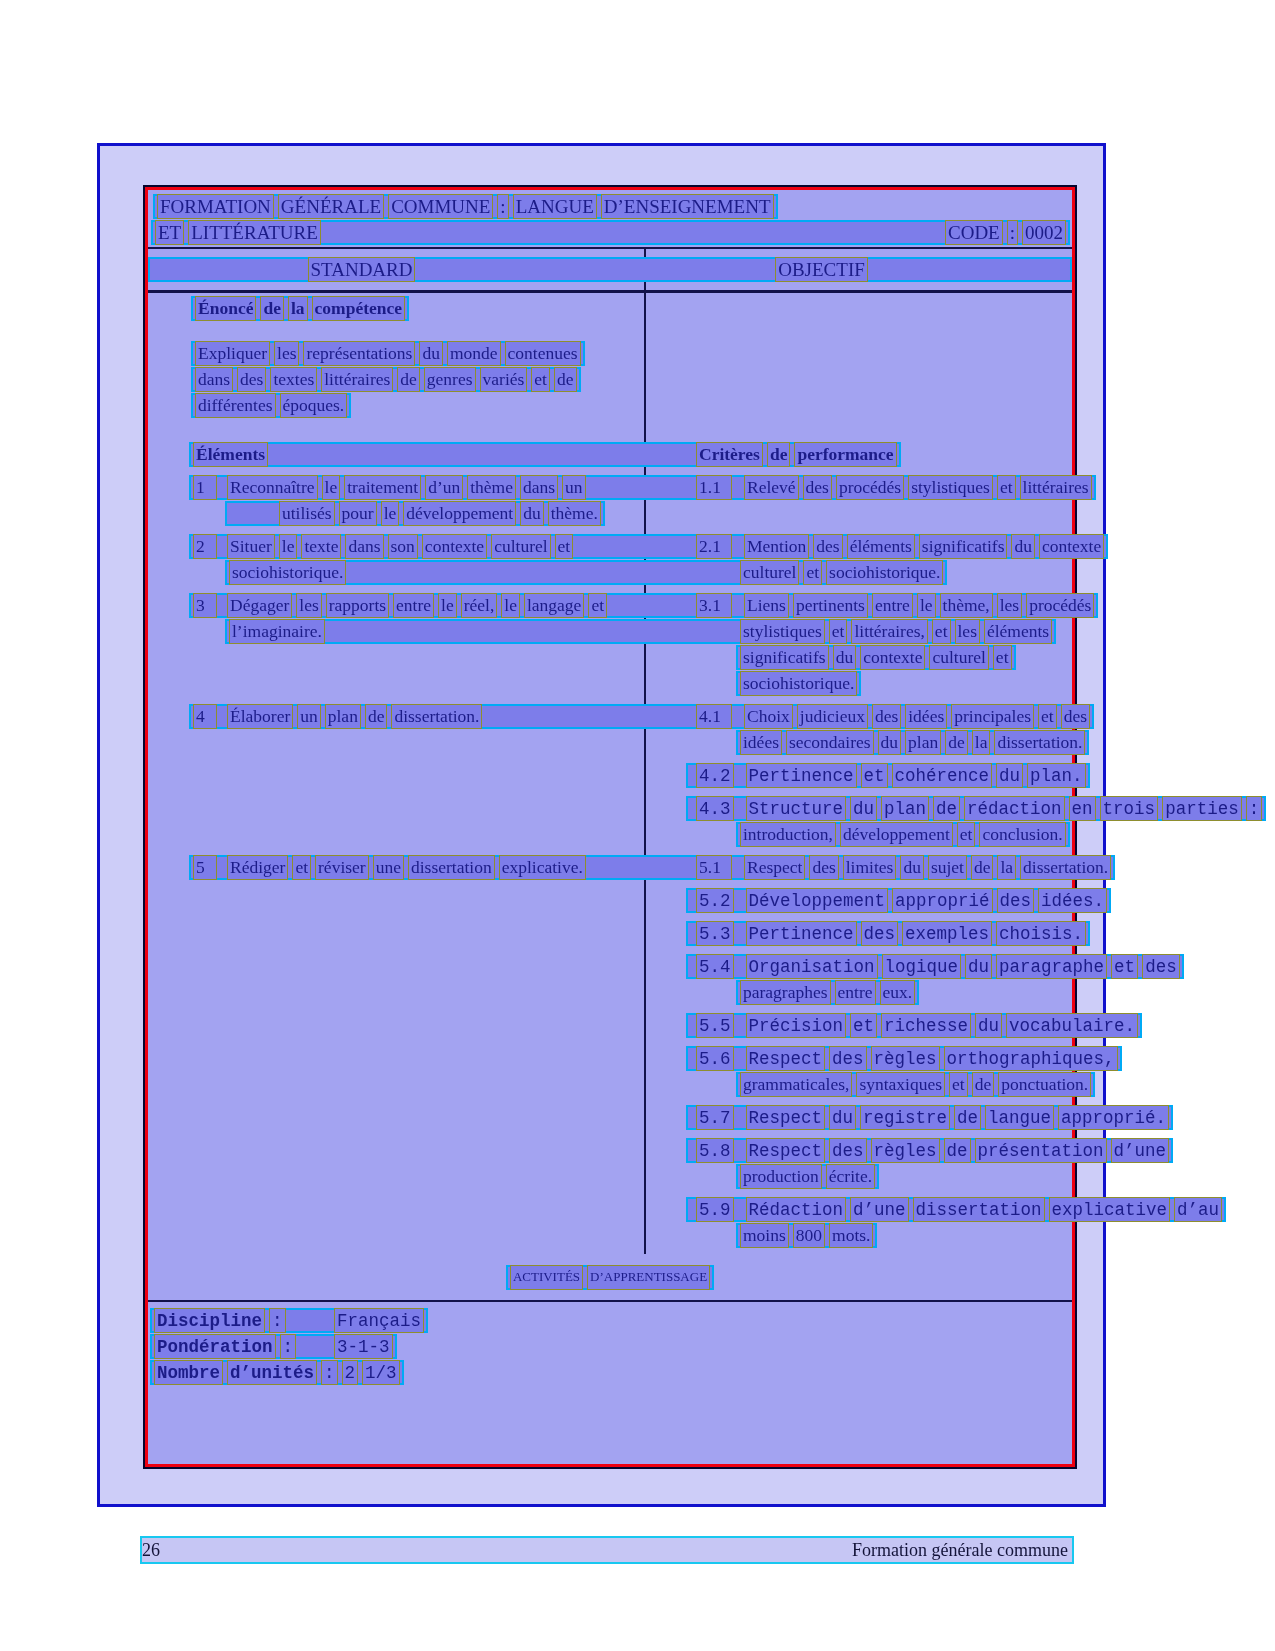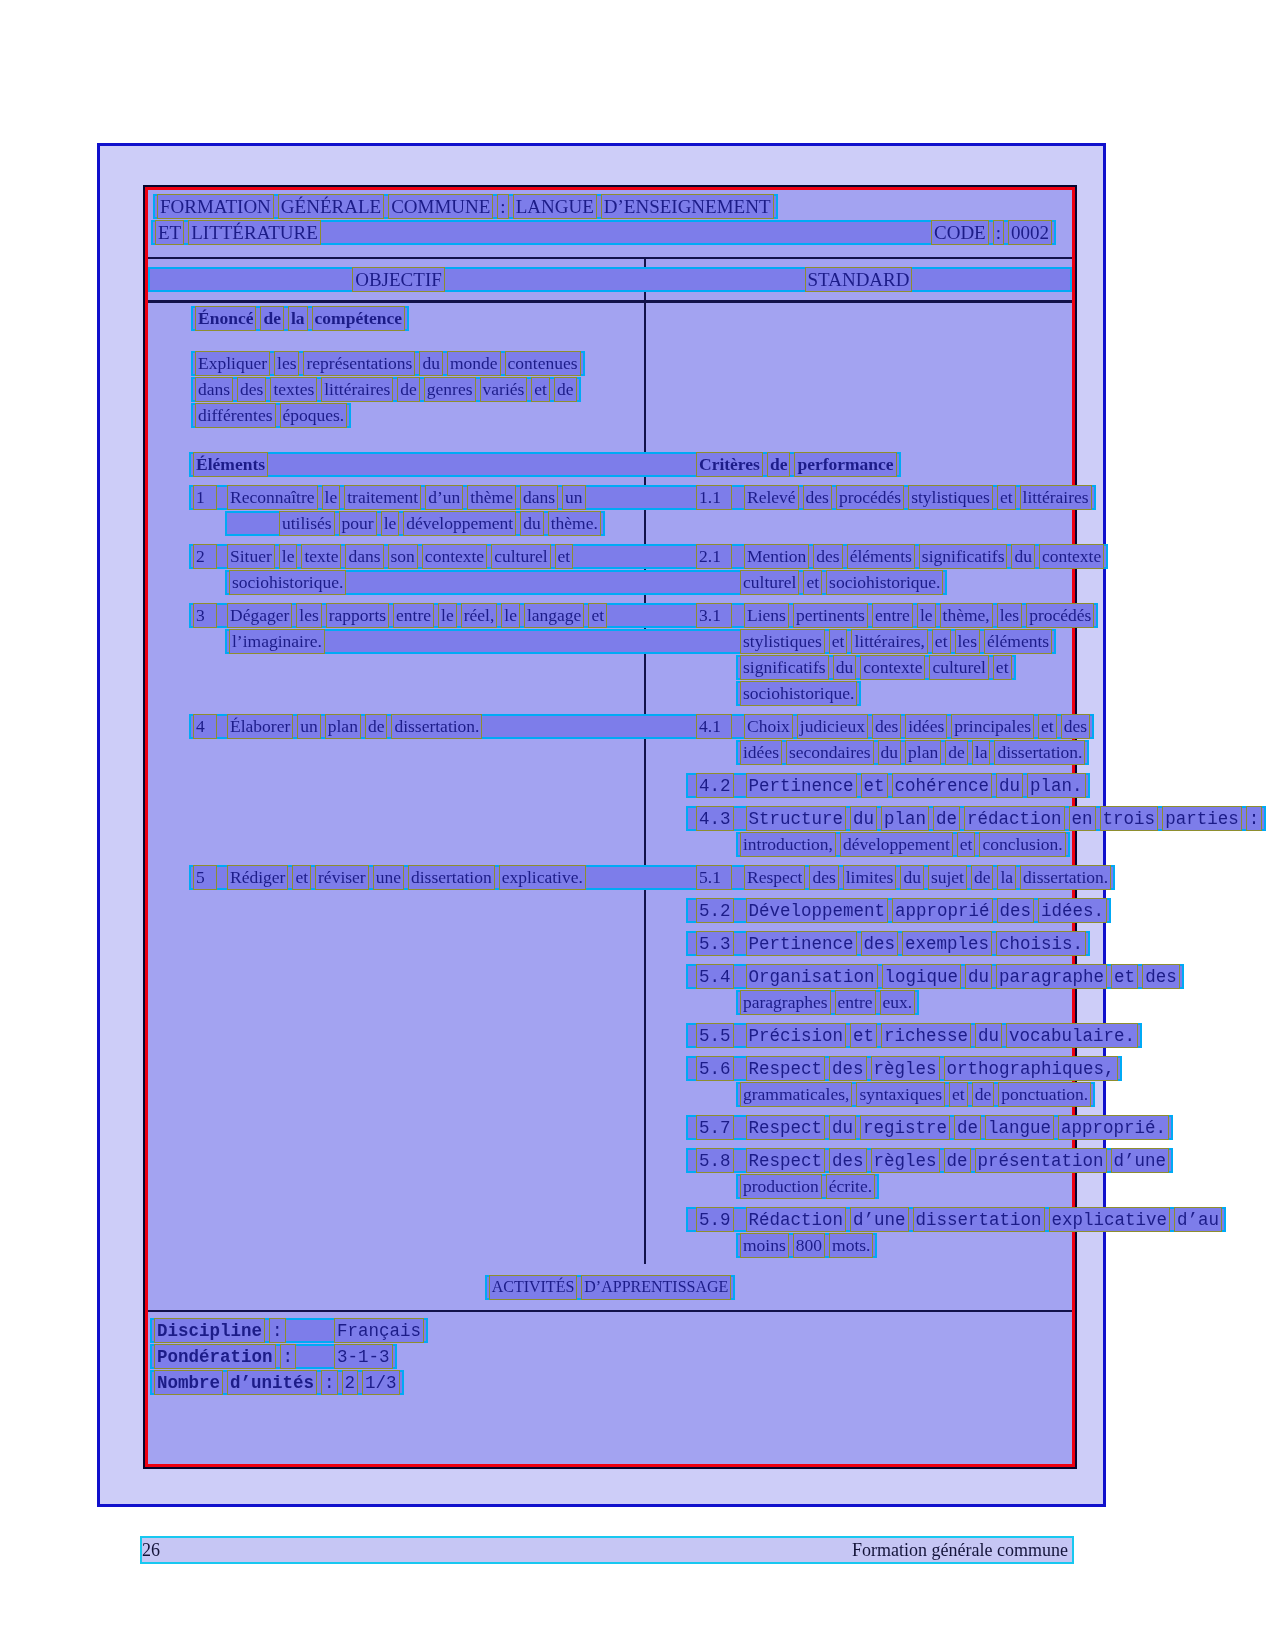--- a/index.html
+++ b/index.html
@@ -48,21 +48,21 @@
   .ronly{margin-left:497px;font-family:Liberation Mono, monospace;}
   .rcont{margin-left:547px;}
   .lonly{margin-left:2px;}
   
   .g-start{margin-top:3px;}
   .g-line{margin-top:1px;}
   .g-item{margin-top:8px;}
   .g-para{margin-top:20px;}
   .g-para2{margin-top:24px;}
   
-  .titlecell{height:67px;padding:4px 16px 0 3px;}
+  .titlecell{height:57px;padding:4px 2px 0 3px;}
   .t1{margin-left:2px;}
   .t1 .w,.t2 .w{font-size:19px;}
   .t2{width:100%;margin-top:1px;}
   .codez{margin-left:auto;}
   
   .gridwrap{position:relative;}
   .divider{position:absolute;left:496px;top:0;bottom:0;width:2px;background:var(--navy);z-index:0;}
   .colhead{
     height:46px;border-top:2px solid var(--navy);border-bottom:3px solid var(--navy);
     display:flex;align-items:center;position:relative;
@@ -71,21 +71,21 @@
   .obj-line .zl{flex:0 0 497px;justify-content:center;}
   .obj-line .zrh{flex:1;justify-content:center;}
   .obj-line .w{font-size:19px;}
   
   .bodylines{position:relative;height:958px;padding-left:41px;}
   
   .actrow{
     height:48px;border-bottom:2px solid var(--navy);
     display:flex;align-items:center;justify-content:center;
   }
-  .actrow .w{font-size:16px;}
+  .actrow .w{font-size:13px;}
   
   .bottom{flex:1;padding:6px 0 0 2px;font-family:Liberation Mono, monospace;}
   .bottom .line{margin-top:0;}
   .bottom .line + .line{margin-top:1px;}
   .labz{flex:0 0 180px;}
   
   .footer{
     position:absolute;left:140px;top:1536px;width:934px;height:28px;
     border:2px solid #18c8f0;background:var(--footfill);
     display:flex;align-items:center;font-size:18px;color:#131339;
@@ -120,25 +120,25 @@
               <span class="w">:</span>
               <span class="w">0002</span>
             </div>
         </div>
       </div>
 
       <div class="gridwrap">
         <div class="divider"></div>
         <div class="colhead">
           <div class="line obj-line">
+            <div class="z zrh">
+                <span class="w">STANDARD</span>
+              </div>
             <div class="z zl">
                 <span class="w">OBJECTIF</span>
-              </div>
-            <div class="z zrh">
-                <span class="w">STANDARD</span>
               </div>
           </div>
         </div>
         <div class="bodylines">
             <div class="line g-start lonly">
               <div class="z zl">
                 <span class="w b">Énoncé</span>
                 <span class="w b">de</span>
                 <span class="w b">la</span>
                 <span class="w b">compétence</span>

